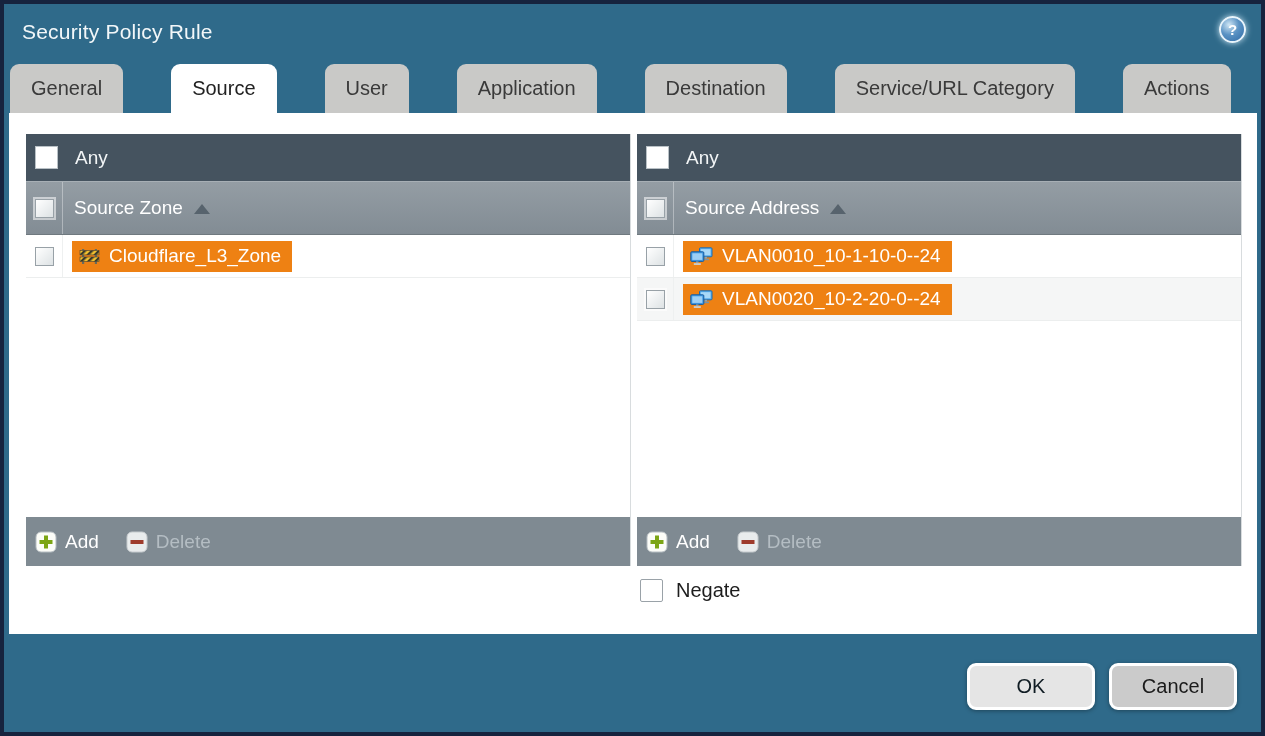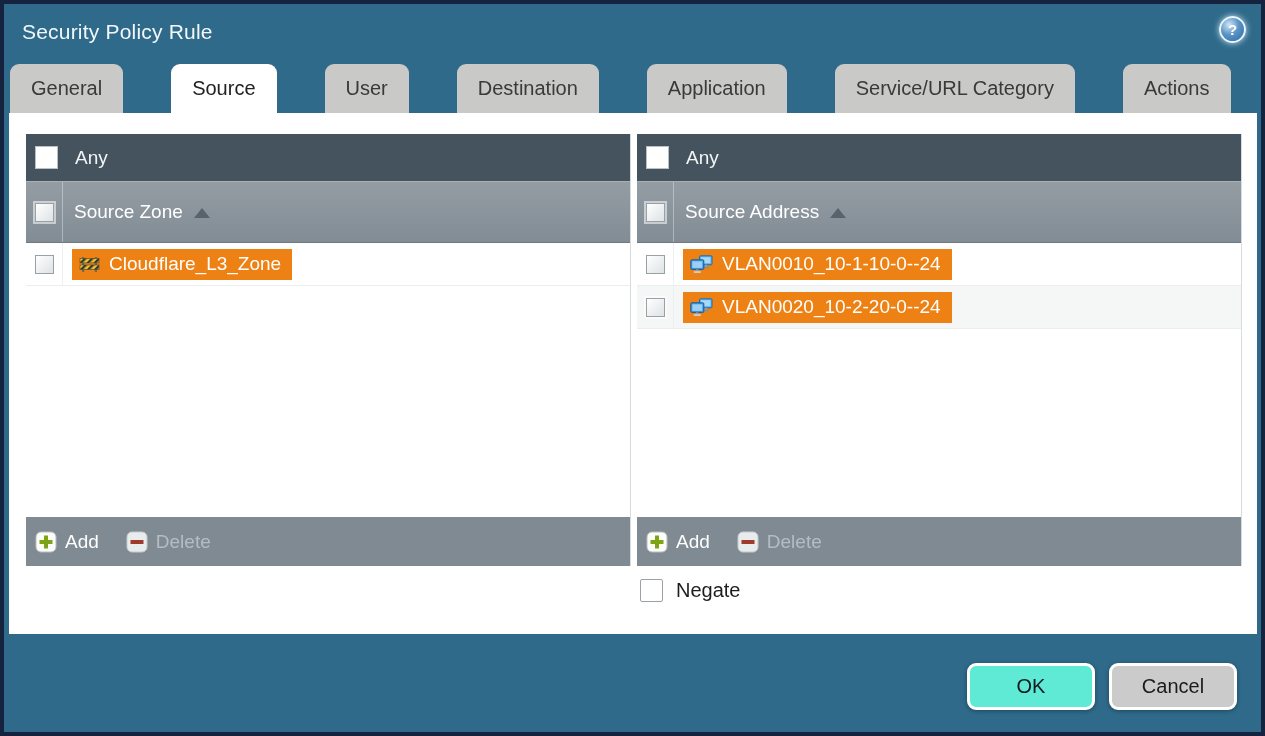--- a/index.html
+++ b/index.html
@@ -49,21 +49,21 @@
   .anybar {
     height: 47px; background: #45535f; display: flex; align-items: center;
     padding-left: 9px; gap: 17px; flex: none;
   }
   .anybar .label { color: #f2f5f6; font-size: 19px; }
   .cb-any {
     width: 23px; height: 23px; background: #ffffff;
     border: 1px solid #b9c1c6; cursor: pointer; flex: none;
   }
   .colheader {
-    height: 62px; background: linear-gradient(#949da4, #828c94);
+    height: 54px; background: linear-gradient(#949da4, #828c94);
     border-top: 1px solid #a7afb5; border-bottom: 1px solid #6f797f;
     display: flex; align-items: center; flex: none;
   }
   .cbcell {
     width: 37px; height: 100%; display: flex; align-items: center; justify-content: center;
     border-right: 1px solid rgba(255,255,255,.35); flex: none;
   }
   .cb-sm {
     width: 19px; height: 19px;
     background: linear-gradient(135deg, #ffffff 0%, #dde2e4 100%);
@@ -98,39 +98,39 @@
   .cb-negate { width: 23px; height: 23px; background: #ffffff; border: 1px solid #9aa2a8; border-radius: 2px; cursor: pointer; }
   .negate-row .label { color: #1d1d1d; font-size: 20px; }
   
   .dlg-buttons { position: absolute; right: 24px; bottom: 22px; display: flex; gap: 14px; }
   .dlg-btn {
     min-width: 128px; height: 47px; border-radius: 9px;
     border: 3px solid #ffffff; font-size: 20px; color: #101c23;
     box-shadow: 0 1px 4px rgba(0,0,0,.35); cursor: pointer;
     font-family: "Liberation Sans", sans-serif;
   }
-  .dlg-btn.ok { background: #5eead4; }
+  .dlg-btn.ok { background: #e5e5e5; }
   .dlg-btn.cancel { background: #cbcbcb; color: #1b1b1b; }
 </style>
 </head>
 <body>
 
 <div class="titlebar">
   <h1>Security Policy Rule</h1>
   <div class="help-btn">
     <span>?</span>
   </div>
 </div>
 
 <div class="tabstrip">
   <div class="tab">General</div>
   <div class="tab active">Source</div>
   <div class="tab">User</div>
+  <div class="tab">Application</div>
   <div class="tab">Destination</div>
-  <div class="tab">Application</div>
   <div class="tab">Service/URL Category</div>
   <div class="tab">Actions</div>
   <div class="tab">Usage</div>
 </div>
 
 <div class="content">
   <div class="panels">
 
     <div class="panel">
       <div class="anybar">

